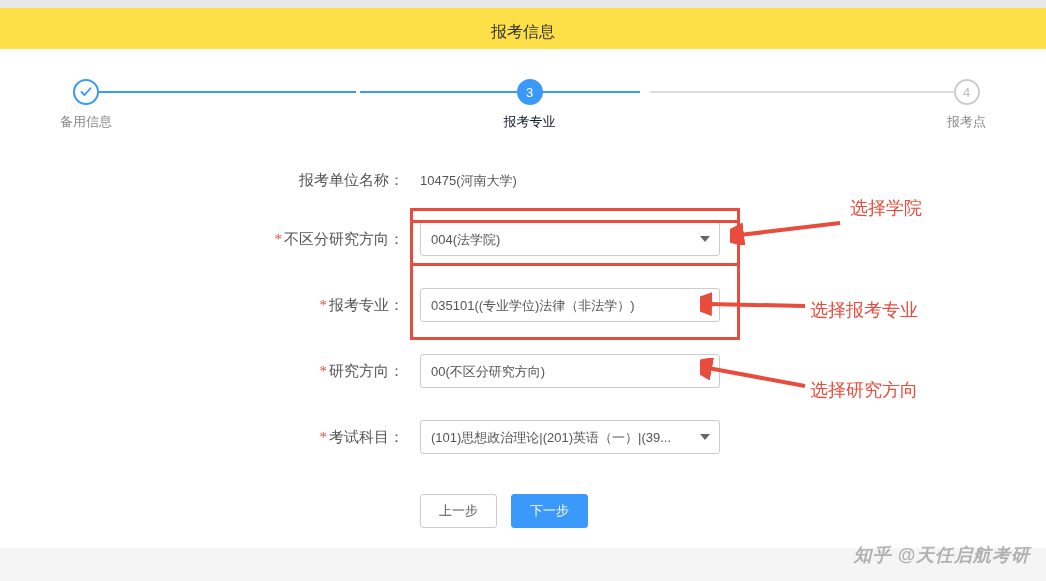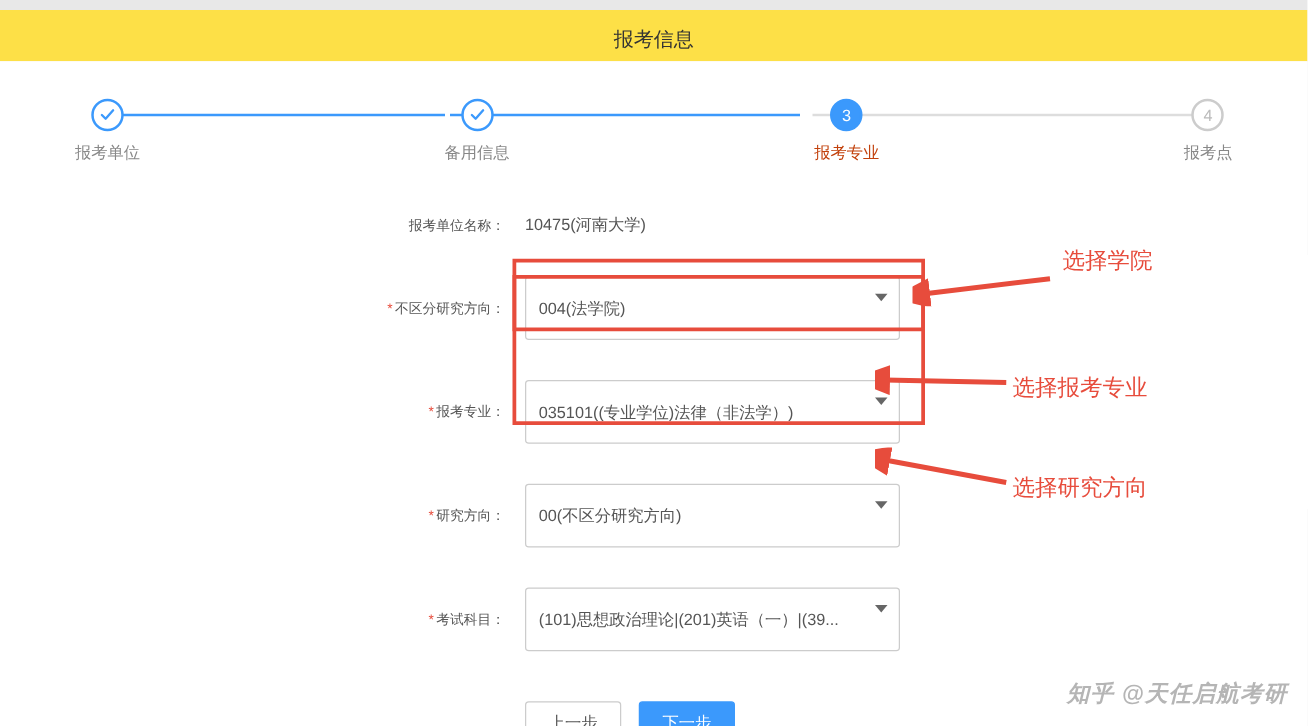--- a/index.html
+++ b/index.html
@@ -62,21 +62,21 @@
     }
     .step-circle.future {
       border: 2px solid #ccc;
       color: #bbb;
     }
     .step-label {
       margin-top: 8px;
       font-size: 13px;
       color: #888;
     }
-    .step.current .step-label { color: #c2410c; font-weight: 500; }
+    .step.current .step-label { color: #0f172a; font-weight: 500; }
     .line {
       position: absolute;
       height: 2px;
       top: 12px;
       z-index: 1;
     }
     .line.blue { background: #3b99fc; }
     .line.gray { background: #ddd; }
     .form-area {
       padding-left: 200px;
@@ -84,32 +84,33 @@
     }
     .form-row {
       display: flex;
       align-items: center;
       margin-bottom: 32px;
       position: relative;
     }
     .form-label {
       width: 160px;
       text-align: right;
-      font-size: 11px;
+      font-size: 15px;
       color: #555;
       padding-right: 16px;
+      font-family: Liberation Serif, serif;
     }
     .req { color: #e74c3c; margin-right: 2px; }
     .form-value {
       font-size: 13px;
       color: #555;
     }
     .form-select {
       width: 300px;
-      height: 51px;
+      height: 34px;
       border: 1px solid #ccc;
       border-radius: 3px;
       font-size: 13px;
       color: #555;
       padding: 0 24px 0 10px;
       background: #fff;
       appearance: none;
       position: relative;
       cursor: pointer;
     }
@@ -185,28 +186,20 @@
 <div class="header-bar"></div>
 <div class="page-title">报考信息</div>
 
 <div class="content">
 
   <div class="stepper">
     <div class="line blue" style="left:26px; width:270px;"></div>
     <div class="line blue" style="left:300px; width:280px;"></div>
     <div class="line gray" style="left:590px; width:310px;"></div>
 
-    <div class="step">
-      <div class="step-circle done">
-        <svg viewBox="0 0 16 16">
-            <path d="M2 8 L6 12 L14 3" stroke="#3b99fc" stroke-width="2.5" fill="none" stroke-linecap="round" stroke-linejoin="round"></path>
-          </svg>
-      </div>
-      <div class="step-label">报考单位</div>
-    </div>
 
     <div class="step">
       <div class="step-circle done">
         <svg viewBox="0 0 16 16">
             <path d="M2 8 L6 12 L14 3" stroke="#3b99fc" stroke-width="2.5" fill="none" stroke-linecap="round" stroke-linejoin="round"></path>
           </svg>
       </div>
       <div class="step-label">备用信息</div>
     </div>
 

